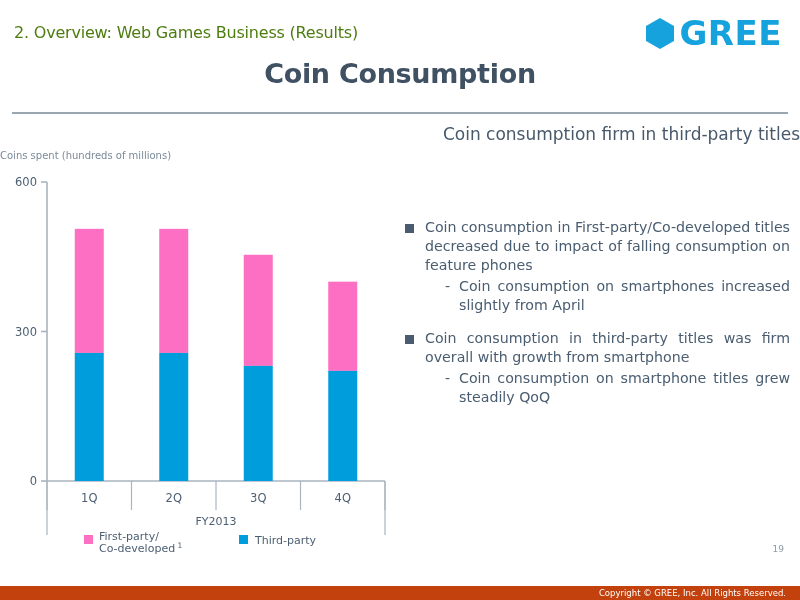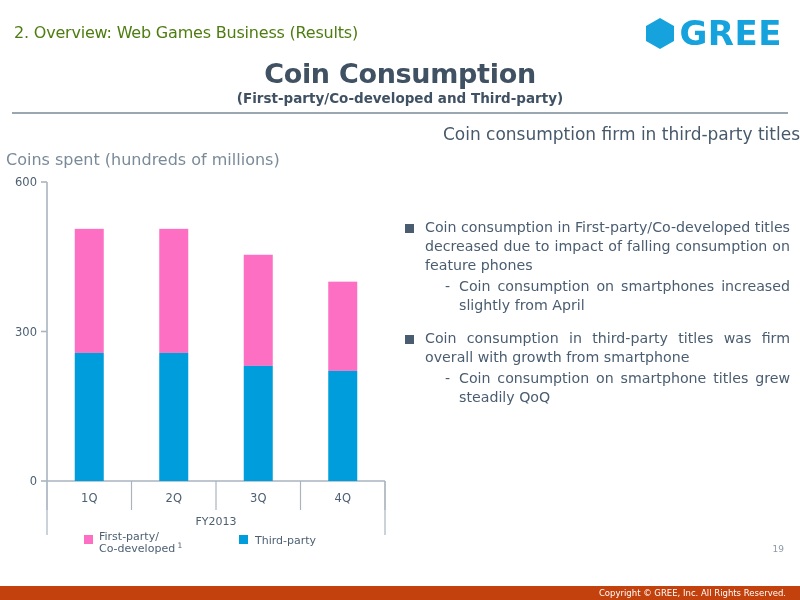--- a/index.html
+++ b/index.html
@@ -68,22 +68,22 @@
     left: 0; right: 0; top: 124px;
     text-align: right;
     font-size: 17px;
     color: #47596b;
     font-family: "DejaVu Sans", sans-serif;
   }
 
   
   .axis-label {
     position: absolute;
-    left: 6px; top: 150px;
-    font-size: 16px;
+    left: 0; top: 150px;
+    font-size: 10px;
     color: #7a8a99;
   }
   .chart {
     position: absolute;
     left: 0; top: 0;
     width: 420px; height: 560px;
   }
   .chart svg { display: block; }
 
   
@@ -174,21 +174,20 @@
   <div class="logo">
     <span>
       <svg class="logo-hex" width="30" height="33" viewBox="0 0 30 33" aria-hidden="true">
         <polygon points="15,1 29,9 29,24 15,32 1,24 1,9" fill="#16a3dd"></polygon>
       </svg>
     </span>
     <span class="logo-text">GREE</span>
   </div>
 
   <div class="deck-title">Coin Consumption</div>
-  <div class="deck-subtitle">(First-party/Co-developed and Third-party)</div>
   <div class="rule"></div>
   <div class="section-title">Coin consumption firm in third-party titles</div>
 
   <div class="axis-label">Coins spent (hundreds of millions)</div>
 
   <div class="chart">
     <svg width="420" height="560" id="chart-svg" aria-hidden="true">
         <line x1="47" y1="182" x2="47" y2="481" stroke="#a9b4bf" stroke-width="1.6"></line>
         <line x1="47" y1="481" x2="385" y2="481" stroke="#a9b4bf" stroke-width="1.6"></line>
         <line x1="41" y1="481" x2="47" y2="481" stroke="#a9b4bf" stroke-width="1.6"></line>

